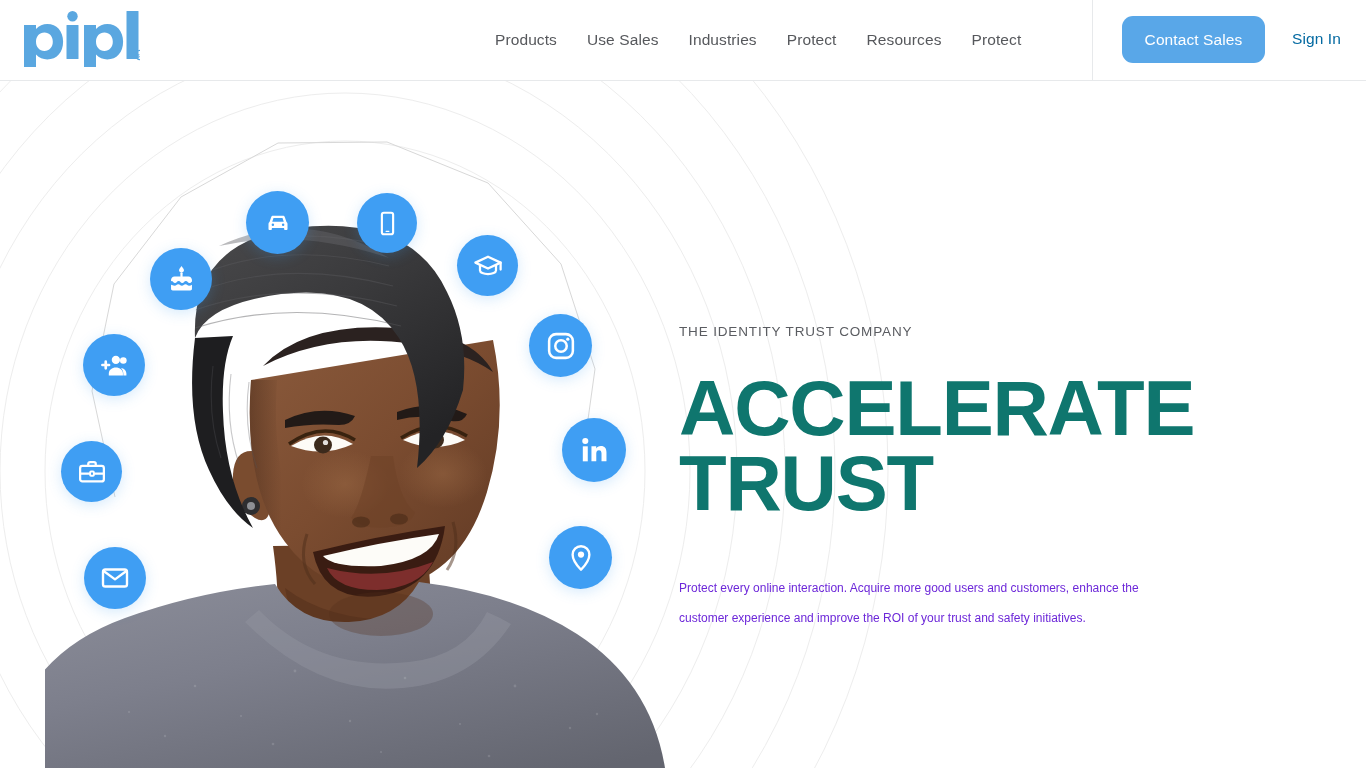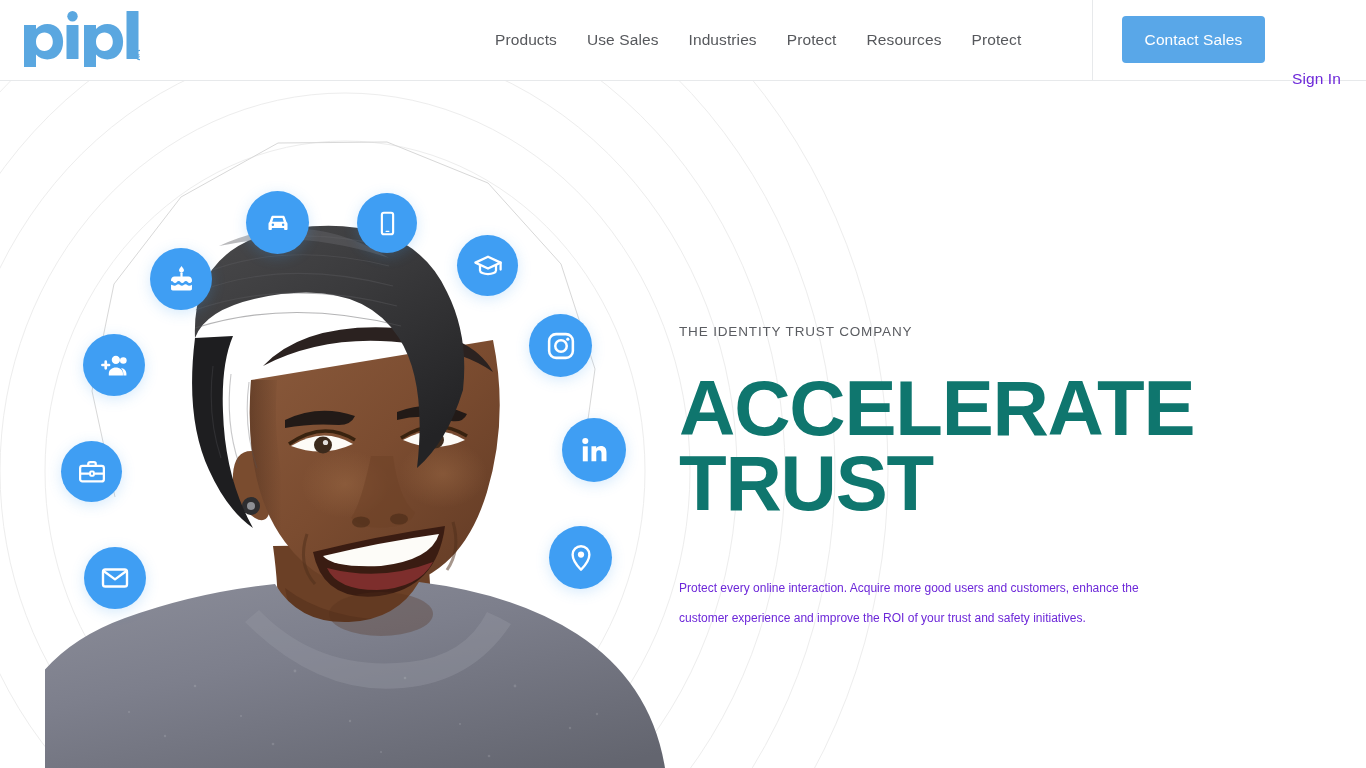--- a/index.html
+++ b/index.html
@@ -27,28 +27,28 @@
     white-space:nowrap; letter-spacing:0.1px;
   }
 
   #nav-divider {
     position:absolute; left:1092px; top:0px; width:1px; height:80px;
     background:#e7e9eb;
   }
 
   #contact-sales {
     position:absolute; left:1122px; top:16px; width:143px; height:47px;
-    background:#59a7e8; border:none; border-radius:4px; color:#ffffff;
+    background:#59a7e8; border:none; border-radius:11px; color:#ffffff;
     font-size:15.5px; font-family:"Liberation Sans", sans-serif;
     cursor:pointer; letter-spacing:0.1px;text-align:center;
   }
 
   #sign-in {
     position:absolute; left:1292px; top:30px; font-size:15.5px;
-    color:#6d28d9; cursor:pointer; letter-spacing:0.1px;margin-top:40px;
+    color:#0369a1; cursor:pointer; letter-spacing:0.1px;
   }
 
   
   #hero {
     position:absolute; left:0; top:81px; width:1366px; height:687px;
     background:#ffffff; overflow:hidden;
   }
 
   
   #rings { position:absolute; left:0; top:0; width:1366px; height:687px; }

